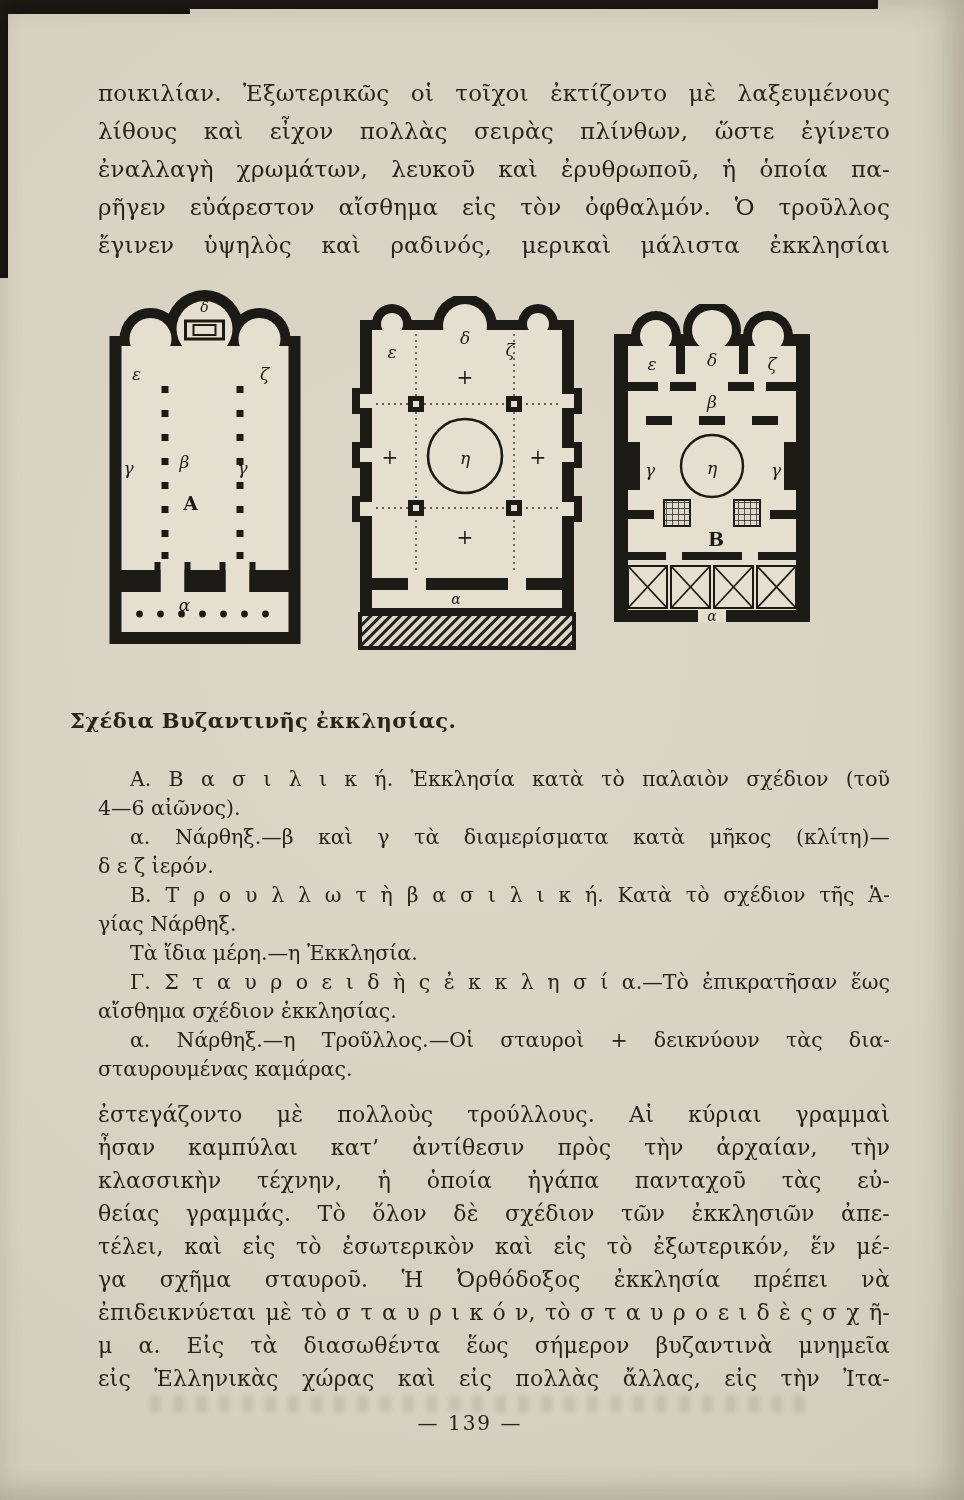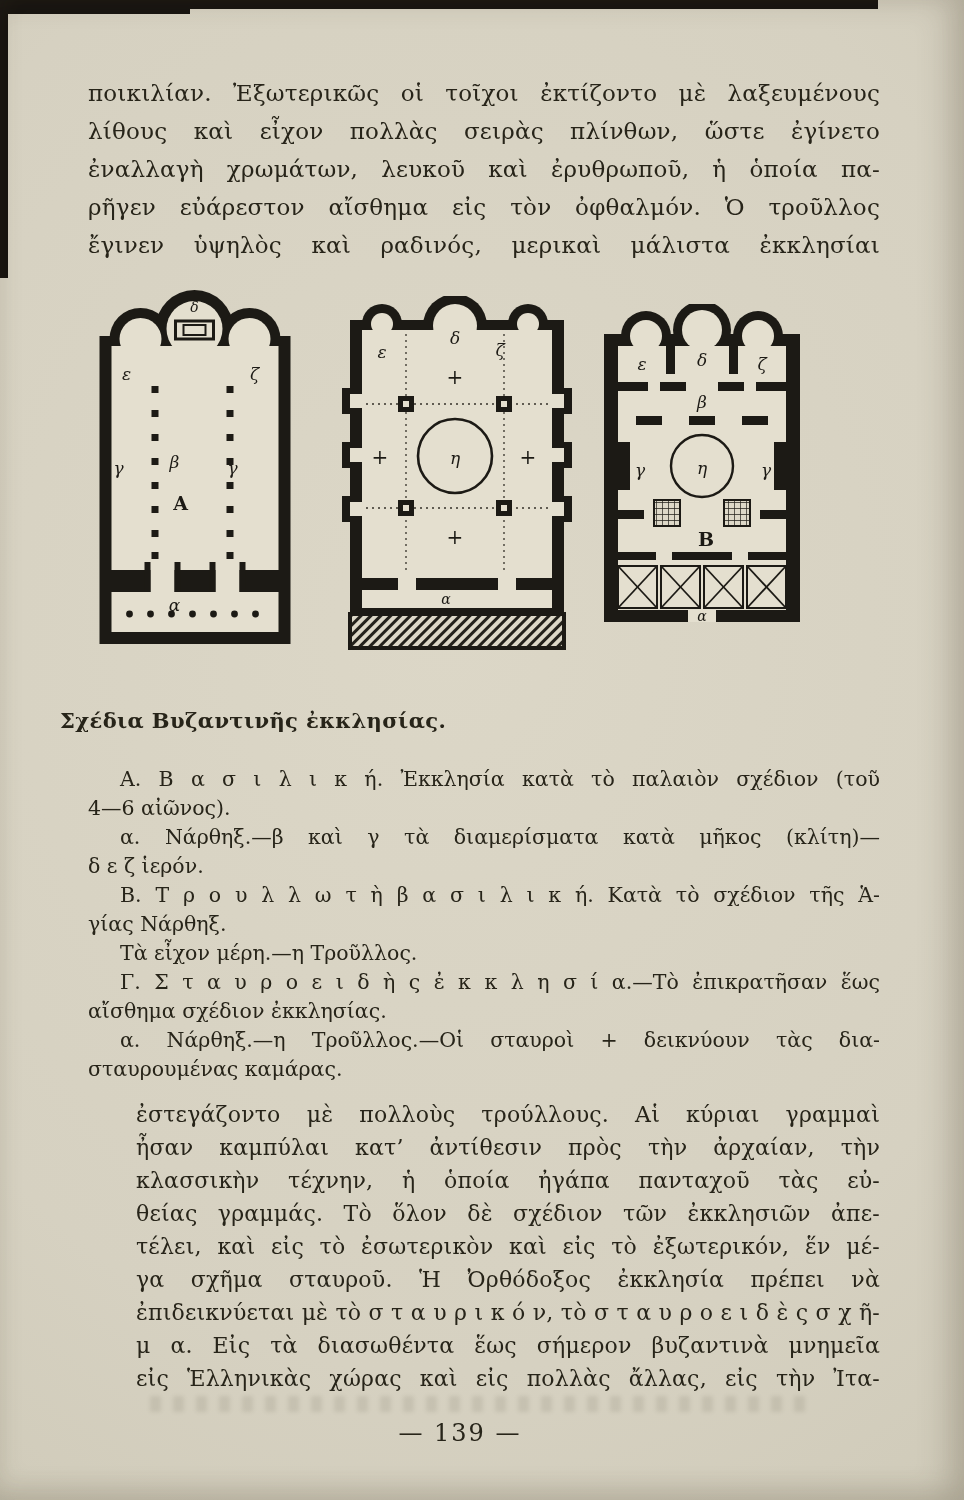--- a/index.html
+++ b/index.html
@@ -6,34 +6,34 @@
   #page{position:relative;width:964px;height:1500px;margin:0 auto;overflow:hidden;
     background:radial-gradient(ellipse 120% 90% at 46% 42%, #dcd7c7 0%, #d6d1c1 55%, #cdc8b6 88%, #c5c0af 100%);
     font-family:"DejaVu Serif","Liberation Serif",serif;color:#272419;}
   #page::after{content:"";position:absolute;inset:0;pointer-events:none;
     box-shadow:inset -18px 0 30px rgba(70,62,45,.18), inset 0 -12px 24px rgba(70,62,45,.12);}
   .scan-top{position:absolute;top:0;left:0;width:878px;height:9px;background:#171410;}
   .scan-top2{position:absolute;top:0;left:0;width:190px;height:14px;background:#171410;}
   .scan-left{position:absolute;top:0;left:0;width:8px;height:278px;background:#171410;}
   .ghost-line{position:absolute;left:150px;top:1396px;width:660px;height:16px;filter:blur(2px);opacity:.14;
     background:repeating-linear-gradient(90deg, rgba(60,55,38,.7) 0 11px, transparent 11px 23px);}
-  .content{position:absolute;left:88px;top:74px;width:792px;}
+  .content{position:absolute;left:98px;top:74px;width:792px;}
   .para{font-size:23px;line-height:38px;letter-spacing:.2px;}
-  .para-bottom{font-size:22px;line-height:33px;margin-top:14px;margin-left:48px;}
+  .para-bottom{font-size:22px;line-height:33px;margin-top:14px;}
   .ln{text-align:justify;text-align-last:justify;}
   .ln.ln-last{text-align-last:left;}
   .figure{position:relative;height:394px;margin-top:20px;}
   .plan{position:absolute;}
   .plan-a{left:4px;top:0;}
   .plan-b{left:254px;top:12px;}
   .plan-c{left:508px;top:20px;}
   .caption{font-weight:bold;font-size:21px;margin-top:30px;transform:translateX(-28px);letter-spacing:.4px;}
   .legend{margin-top:32px;font-size:20.5px;line-height:29px;}
   .legend-item .ln:first-child{text-indent:32px;}
-  .footer{margin-top:24px;text-align:center;font-size:24px;letter-spacing:2px;transform:translateX(-24px);}
+  .footer{margin-top:16px;text-align:center;font-size:20px;letter-spacing:2px;transform:translateX(-24px);}
   svg text{font-family:"DejaVu Serif","Liberation Serif",serif;font-style:italic;font-size:17px;fill:#1c1a15;}
   svg text.plan-id{font-style:normal;font-size:19px;font-weight:bold;}
   svg text.cross{font-style:normal;font-size:20px;}
   svg text.sm{font-size:14px;}
 </style>
 </head>
 <body>
 
 <div id="page">
   <div class="scan-top"></div>
@@ -263,21 +263,21 @@
         </div>
       <div class="legend-item">
           <div class="ln">α. Νάρθηξ.—β καὶ γ τὰ διαμερίσματα κατὰ μῆκος (κλίτη)—</div>
           <div class="ln ln-last">δ ε ζ ἱερόν.</div>
         </div>
       <div class="legend-item">
           <div class="ln">Β. Τ ρ ο υ λ λ ω τ ὴ β α σ ι λ ι κ ή. Κατὰ τὸ σχέδιον τῆς Ἁ-</div>
           <div class="ln ln-last">γίας Νάρθηξ.</div>
         </div>
       <div class="legend-item">
-          <div class="ln ln-last">Τὰ εἶχον μέρη.—η Τροῦλλος.</div>
+          <div class="ln ln-last">Τὰ ἴδια μέρη.—η Ἐκκλησία.</div>
         </div>
       <div class="legend-item">
           <div class="ln">Γ. Σ τ α υ ρ ο ε ι δ ὴ ς  ἐ κ κ λ η σ ί α.—Τὸ ἐπικρατῆσαν ἕως</div>
           <div class="ln ln-last">αἴσθημα σχέδιον ἐκκλησίας.</div>
         </div>
       <div class="legend-item">
           <div class="ln">α. Νάρθηξ.—η Τροῦλλος.—Οἱ σταυροὶ + δεικνύουν τὰς δια-</div>
           <div class="ln ln-last">σταυρουμένας καμάρας.</div>
         </div>
     </div>

